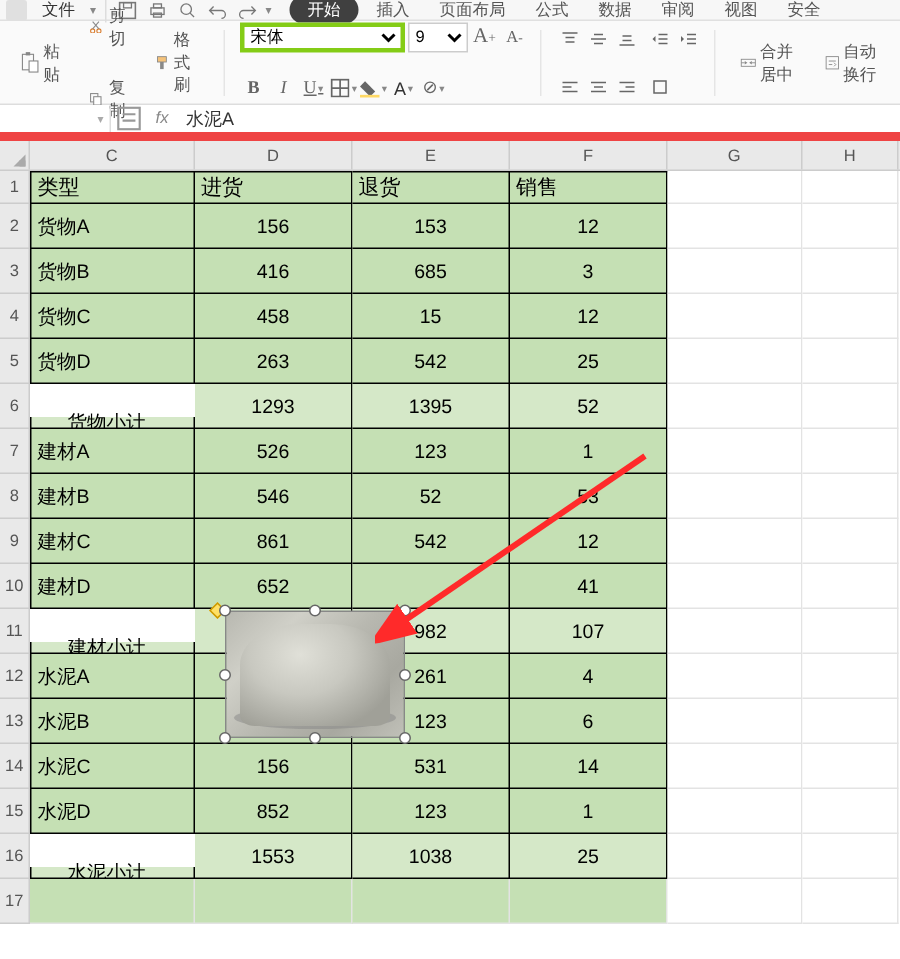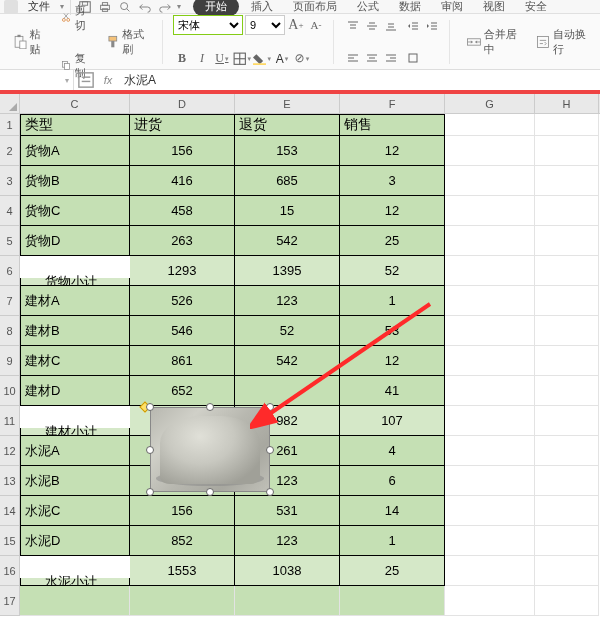--- a/index.html
+++ b/index.html
@@ -16,38 +16,38 @@
   .menubar .tab { color: #555; font-size: 11px; padding: 2px 8px; }
   
   .ribbon { display: flex; align-items: stretch; height: 56px; background: #fafafa; border-bottom: 1px solid #ddd; padding: 4px 6px; gap: 6px; }
   .ribbon .group { display: flex; align-items: center; gap: 4px; }
   .ribbon .group .vsep { width: 1px; height: 44px; background: #e5e5e5; margin: 0 4px; }
   .ribbon .bigbtn { display: flex; flex-direction: row; align-items: center; justify-content: center; gap: 2px; padding: 2px 6px; font-size: 11px; color: #555; }
   .ribbon .bigbtn .ico { width: 20px; height: 20px; display: flex; align-items: center; justify-content: center; }
   .ribbon .smallbtn { display: flex; align-items: center; gap: 4px; font-size: 11px; color: #555; padding: 2px 4px; }
   .ribbon .smallbtn .ico { width: 14px; height: 14px; display: flex; align-items: center; justify-content: center; }
   .ribbon .col { display: flex; flex-direction: column; gap: 14px; }
-  .ribbon select.font { width: 70px; height: 20px; font-size: 11px; border: 1px solid #84cc16; background: #fff; }
+  .ribbon select.font { width: 110px; height: 20px; font-size: 11px; border: 3px solid #84cc16; background: #fff; }
   .ribbon select.size { width: 40px; height: 20px; font-size: 11px; border: 1px solid #ccc; background: #fff; }
   .ribbon .fmtrow { display: flex; gap: 2px; height: 20px; align-items: center; }
   .ribbon .fmti { width: 18px; height: 18px; display: flex; align-items: center; justify-content: center; color: #666; font-size: 12px; font-family: "Times New Roman", serif; }
   .ribbon .fmti.bold { font-weight: bold; }
   .ribbon .fmti.ital { font-style: italic; }
   .ribbon .fmti.und { text-decoration: underline; }
   .ribbon .fmti.dd::after { content: "▾"; font-size: 7px; margin-left: 1px; color: #888; }
   .ribbon .alignbox { display: flex; gap: 1px; }
   .ribbon .alignbox .ai { width: 18px; height: 18px; display: flex; align-items: center; justify-content: center; }
   .ribbon .alignbox .ai svg { width: 12px; height: 12px; }
   .ribbon .aa { font-size: 11px; }
   .ribbon .aa.plus::before { content: "A"; font-size: 14px; }
   .ribbon .aa.plus::after { content: "+"; font-size: 9px; vertical-align: super; }
   .ribbon .aa.minus::before { content: "A"; font-size: 11px; }
   .ribbon .aa.minus::after { content: "-"; font-size: 9px; vertical-align: super; }
   
-  .namebar { display: flex; align-items: center; height: 24px; border-bottom: 4px solid #ef4444; }
+  .namebar { display: flex; align-items: center; height: 24px; border-bottom: 6px solid #ef4444; }
   .namebar .namebox { width: 74px; border-right: 1px solid #ddd; height: 100%; display: flex; align-items: center; justify-content: center; font-size: 11px; color: #555; position: relative; }
   .namebar .namebox::after { content: "▾"; position: absolute; right: 4px; font-size: 8px; color: #aaa; }
   .namebar .fx { width: 20px; text-align: center; font-style: italic; color: #888; font-size: 11px; }
   .namebar .formula { flex: 1; padding: 0 6px; font-size: 12px; }
   .namebar .docicon { width: 20px; height: 20px; display: flex; align-items: center; justify-content: center; margin: 0 2px; }
   
   .sheetarea { position: relative; }
   .colheaders { display: flex; height: 20px; background: #e9e9e9; border-bottom: 1px solid #ccc; }
   .colheaders .corner { width: 20px; border-right: 1px solid #ccc; position: relative; }
   .colheaders .corner::after { content: ""; position: absolute; right: 2px; bottom: 2px; border: 4px solid transparent; border-bottom-color: #aaa; border-right-color: #aaa; }

